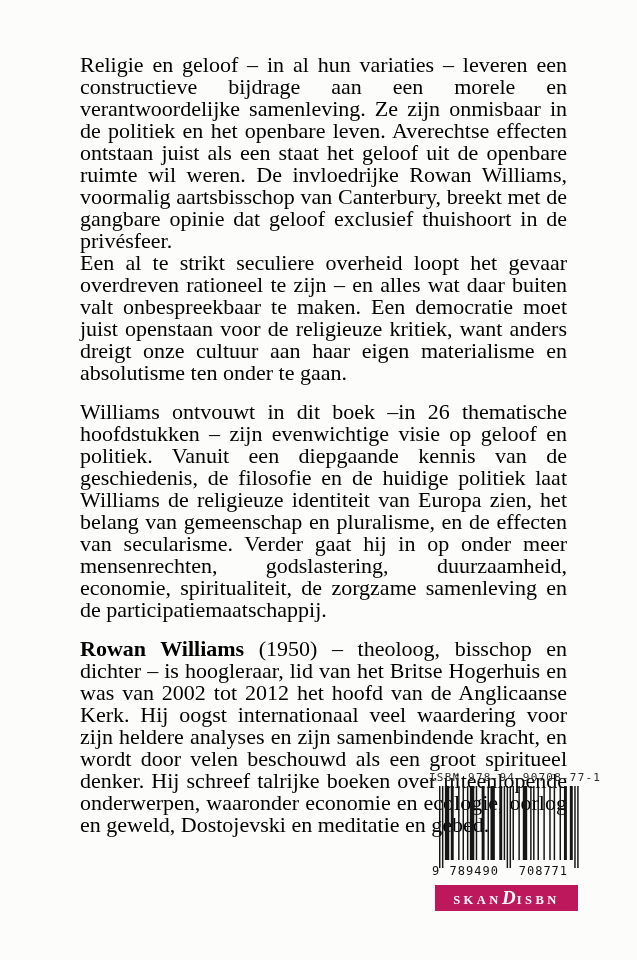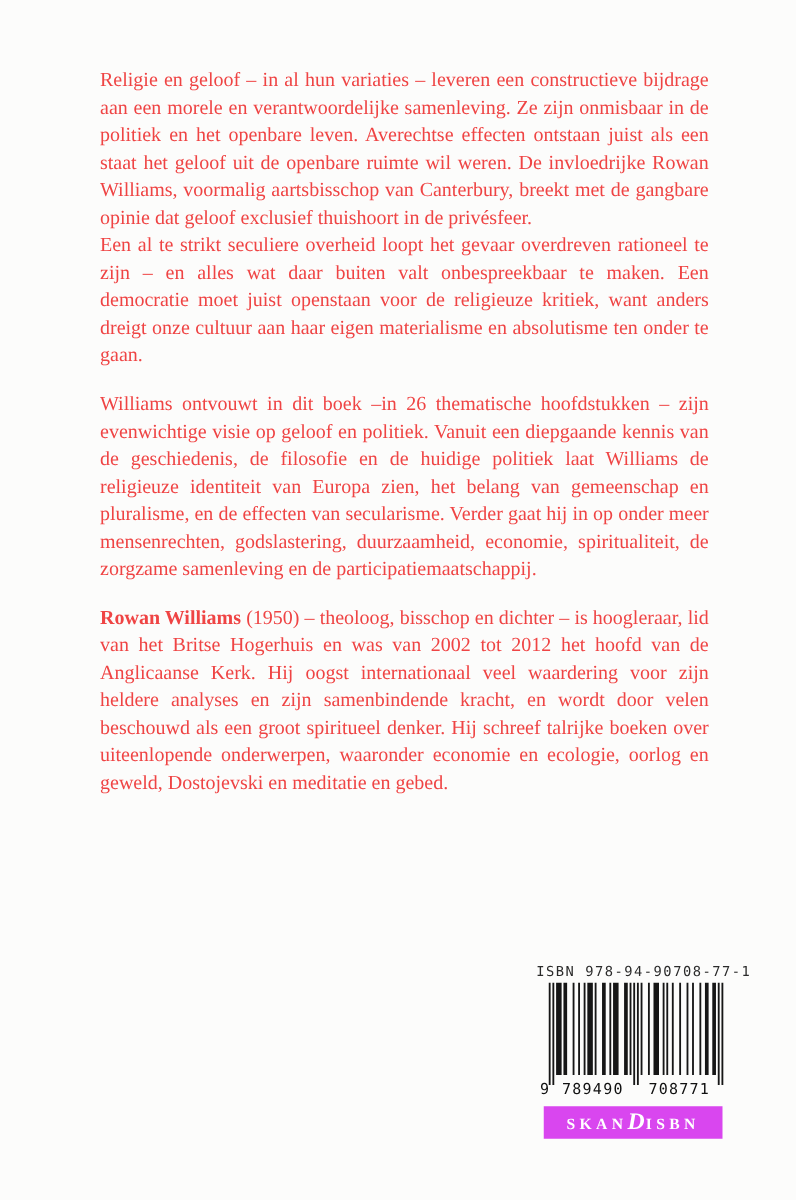--- a/index.html
+++ b/index.html
@@ -17,22 +17,22 @@
     position: relative;
     width: 637px;
     height: 960px;
     background: #fcfcfb;
   }
   .blurb {
     position: absolute;
     left: 80px;
     top: 54px;
     width: 487px;
-    color: #ef4444;
-    font-size: 16px;
+    color: #000000;
+    font-size: 22px;
     line-height: 22px;
     text-align: justify;
   }
   .blurb p {
     margin: 0;
     padding: 0;
   }
   .blurb p.spaced {
     margin-top: 17px;
   }
@@ -132,19 +132,19 @@
         <rect x="134.95" y="0" width="2.94" height="74"></rect>
         <rect x="140.83" y="0" width="2.94" height="74"></rect>
         <rect x="145.24" y="0" width="1.47" height="82"></rect>
         <rect x="148.18" y="0" width="1.47" height="82"></rect>
         <text x="3.0" y="89" text-anchor="start" letter-spacing="1">9</text>
         <text x="45.3" y="89" text-anchor="middle" letter-spacing="1">789490</text>
         <text x="114.4" y="89" text-anchor="middle" letter-spacing="1">708771</text>
       </svg>
   </div>
 
-  <div class="publisher-logo" style="background: #d946ef; color: rgb(255, 255, 255);">
+  <div class="publisher-logo" style="background: #be185d; color: rgb(255, 255, 255);">
     <span class="logo-pre">SKAN</span>
       <span class="logo-d">D</span>
       <span class="logo-post">ISBN</span>
   </div>
 
 </div>
 
 </body></html>

